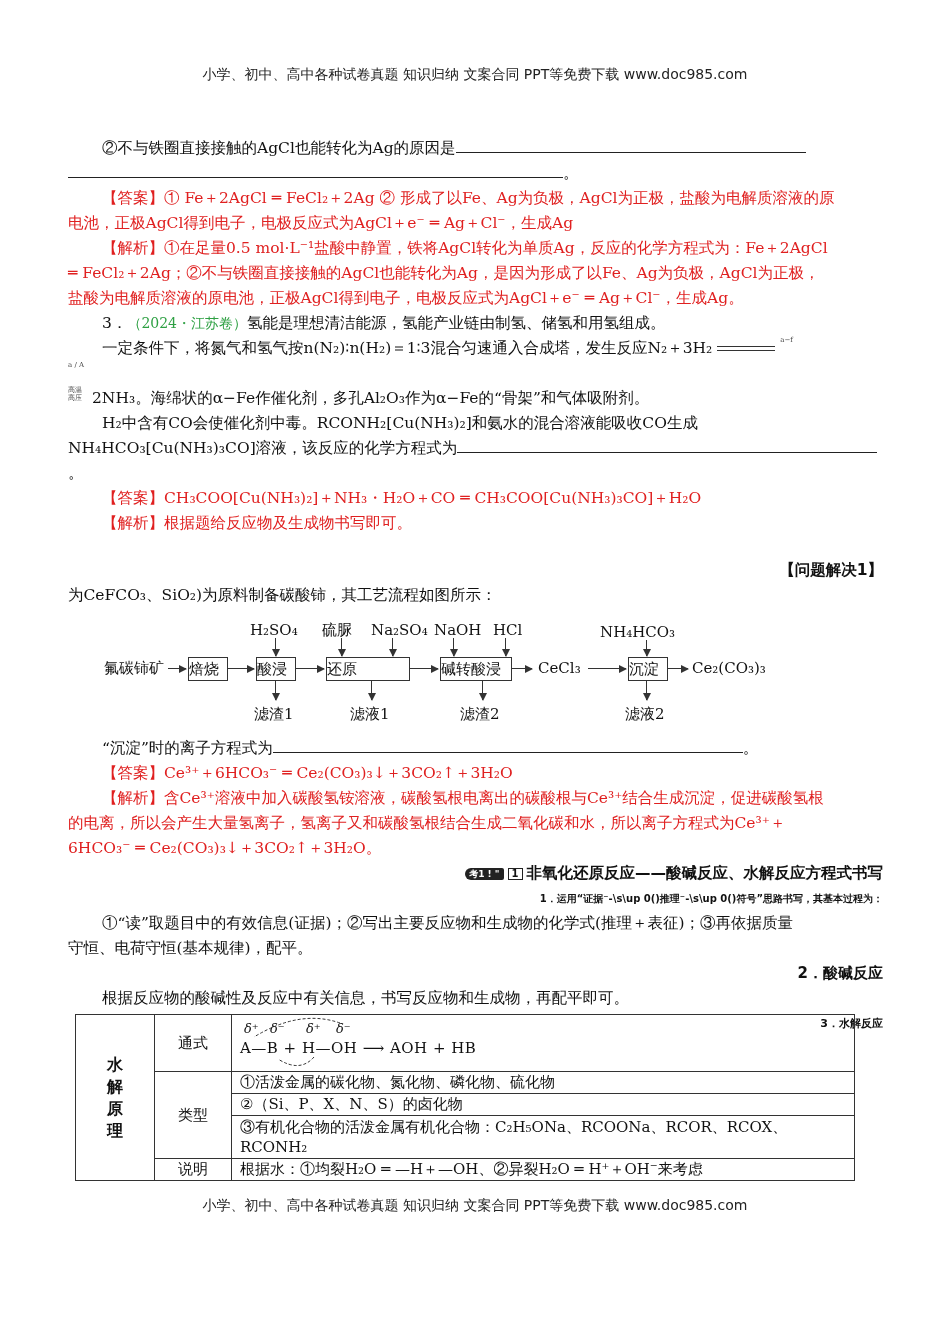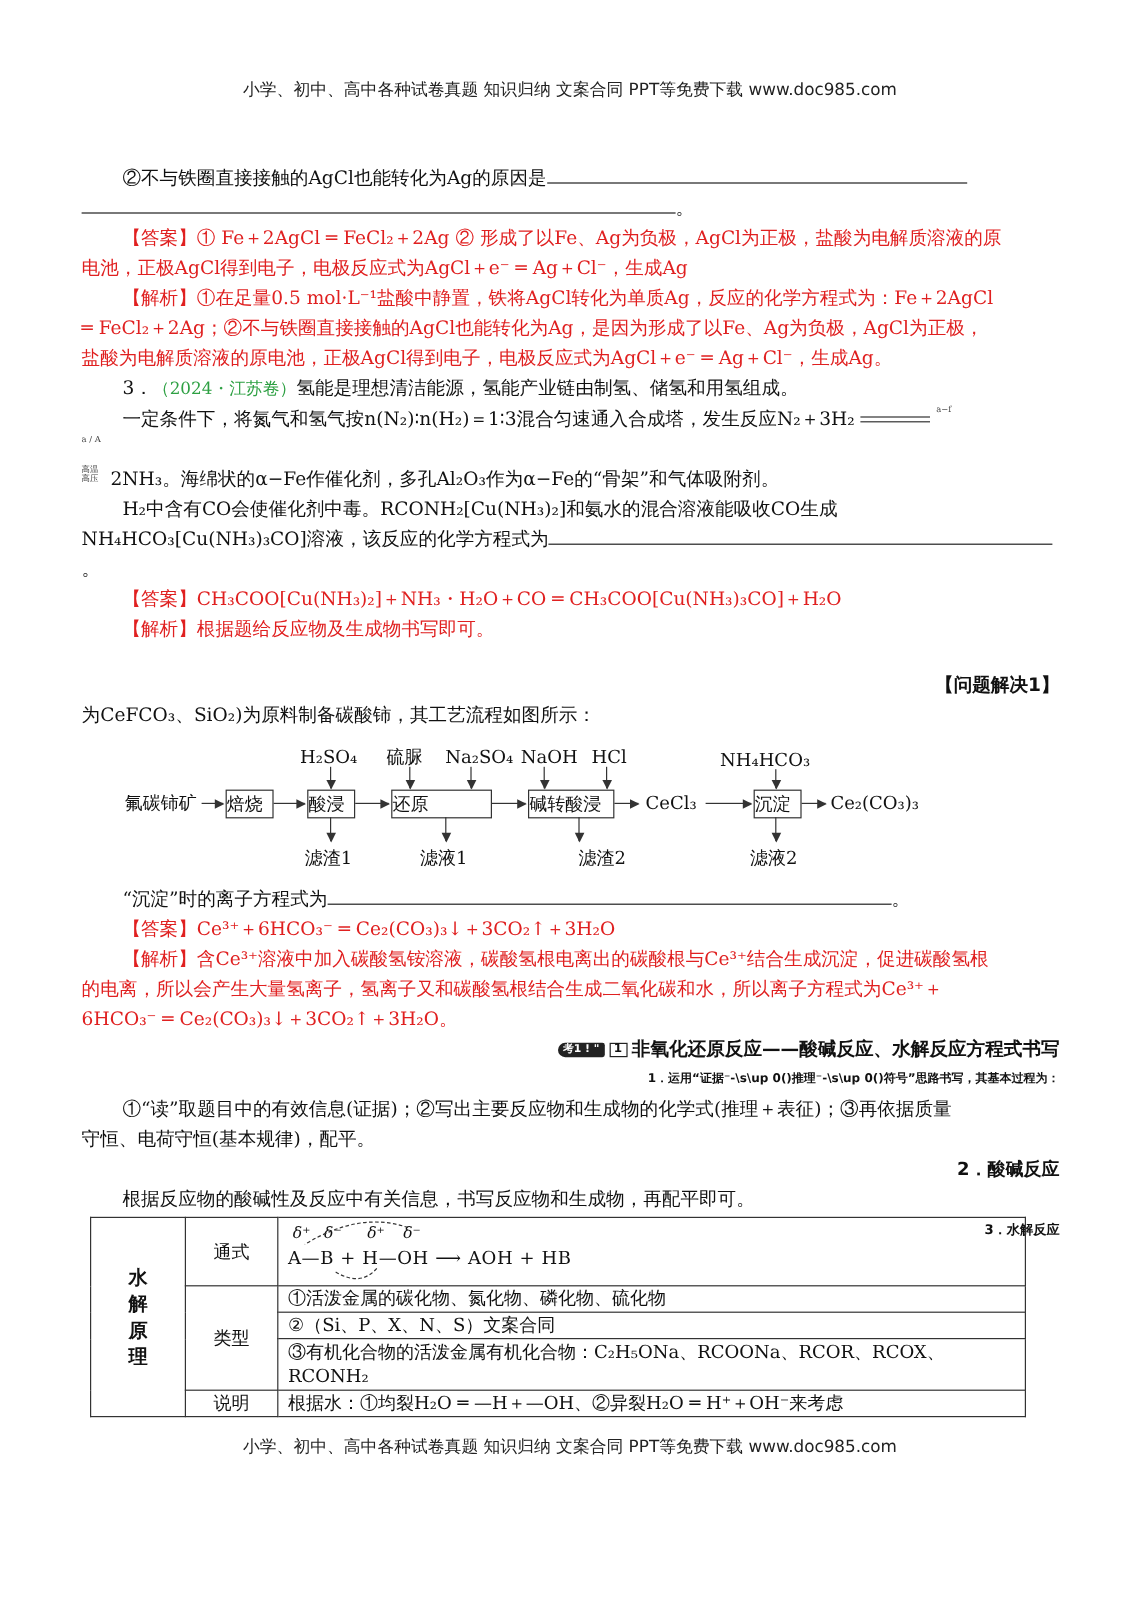--- a/index.html
+++ b/index.html
@@ -92,21 +92,21 @@
     <span class="lbl" style="left:425px;top:4px">HCl</span>
     <div class="v" style="left:437px;top:24px;height:18px"></div>
     <span class="lbl" style="left:532px;top:6px">NH₄HCO₃</span>
     <div class="v" style="left:578px;top:26px;height:16px"></div>
 
     <div class="v" style="left:207px;top:66px;height:20px"></div>
     <span class="lbl" style="left:186px;top:88px">滤渣1</span>
     <div class="v" style="left:303px;top:66px;height:20px"></div>
     <span class="lbl" style="left:282px;top:88px">滤液1</span>
     <div class="v" style="left:414px;top:66px;height:20px"></div>
-    <span class="lbl" style="left:414px;top:88px">滤渣2</span>
+    <span class="lbl" style="left:392px;top:88px">滤渣2</span>
     <div class="v" style="left:578px;top:66px;height:20px"></div>
     <span class="lbl" style="left:557px;top:88px">滤液2</span>
   </div>
 
   <p class="ind"><span>“沉淀”时的离子方程式为</span><span class="blank" style="width:470px"></span><span>。</span></p>
   <p class="ind red"><span>【答案】</span><span>Ce³⁺＋6HCO₃⁻ ═ Ce₂(CO₃)₃↓＋3CO₂↑＋3H₂O</span></p>
   <p class="ind red"><span>【解析】</span><span>含Ce³⁺溶液中加入碳酸氢铵溶液，碳酸氢根电离出的碳酸根与Ce³⁺结合生成沉淀，促进碳酸氢根</span></p>
   <p class="red">的电离，所以会产生大量氢离子，氢离子又和碳酸氢根结合生成二氧化碳和水，所以离子方程式为Ce³⁺＋</p>
   <p class="red">6HCO₃⁻ ═ Ce₂(CO₃)₃↓＋3CO₂↑＋3H₂O。</p>
 
@@ -141,21 +141,21 @@
         </svg>
         <span class="eq">A—B + H—OH ⟶ AOH + HB</span>
       </div>
     </td>
   </tr>
   <tr>
     <td class="cat" rowspan="3">类型</td>
     <td>①活泼金属的碳化物、氮化物、磷化物、硫化物</td>
   </tr>
   <tr>
-    <td>②（Si、P、X、N、S）文案合同</td>
+    <td>②（Si、P、X、N、S）的卤化物</td>
   </tr>
   <tr>
     <td style="line-height:20px">③有机化合物的活泼金属有机化合物：C₂H₅ONa、RCOONa、RCOR、RCOX、RCONH₂</td>
   </tr>
   <tr>
     <td class="cat">说明</td>
     <td>根据水：①均裂H₂O ═ —H＋—OH、②异裂H₂O ═ H⁺＋OH⁻来考虑</td>
   </tr>
 </tbody>
   </table>

